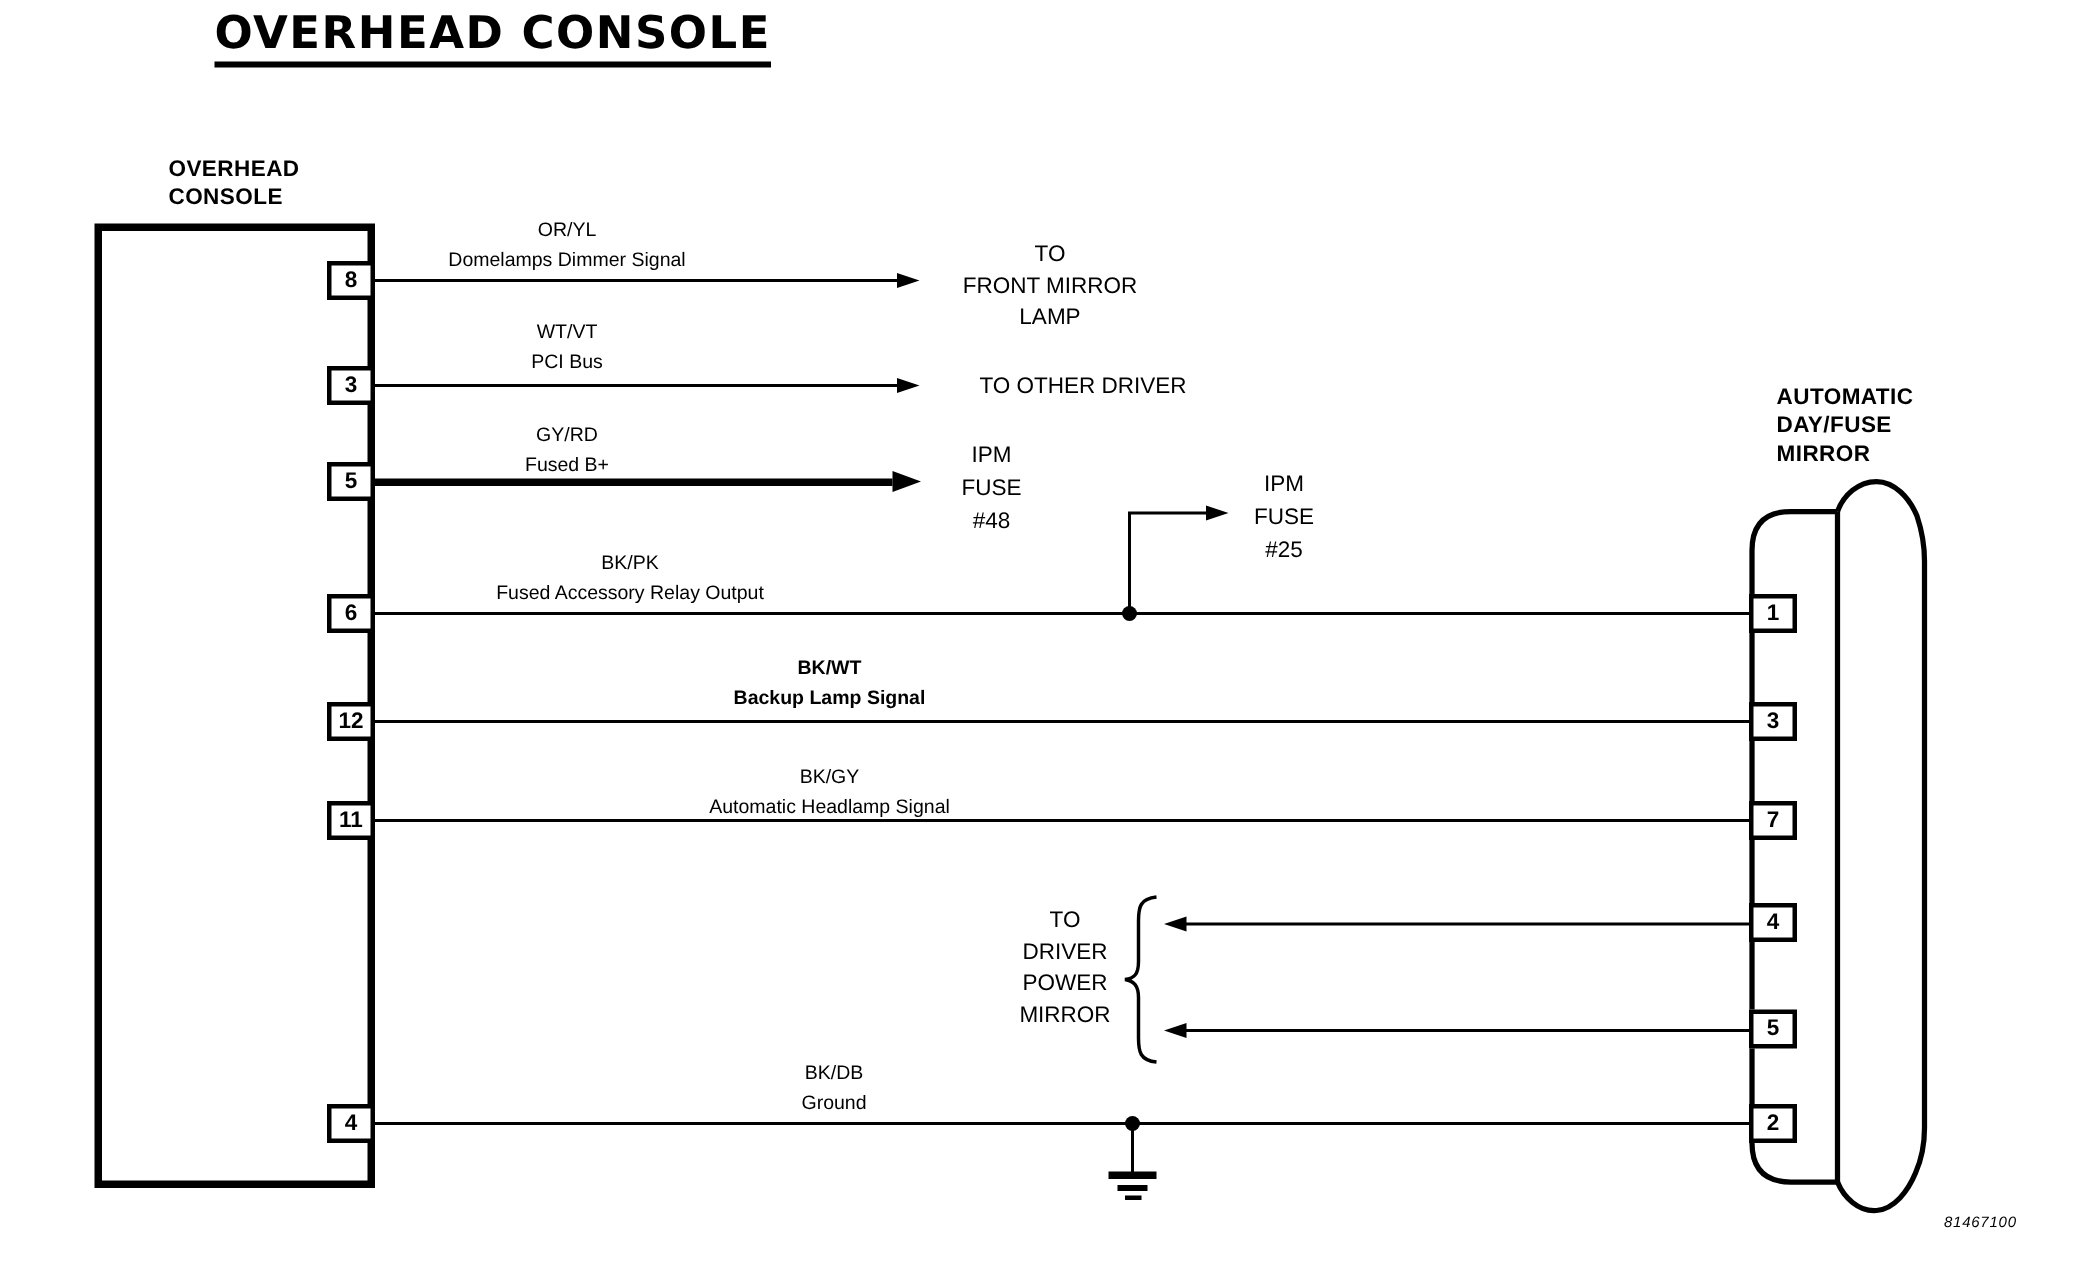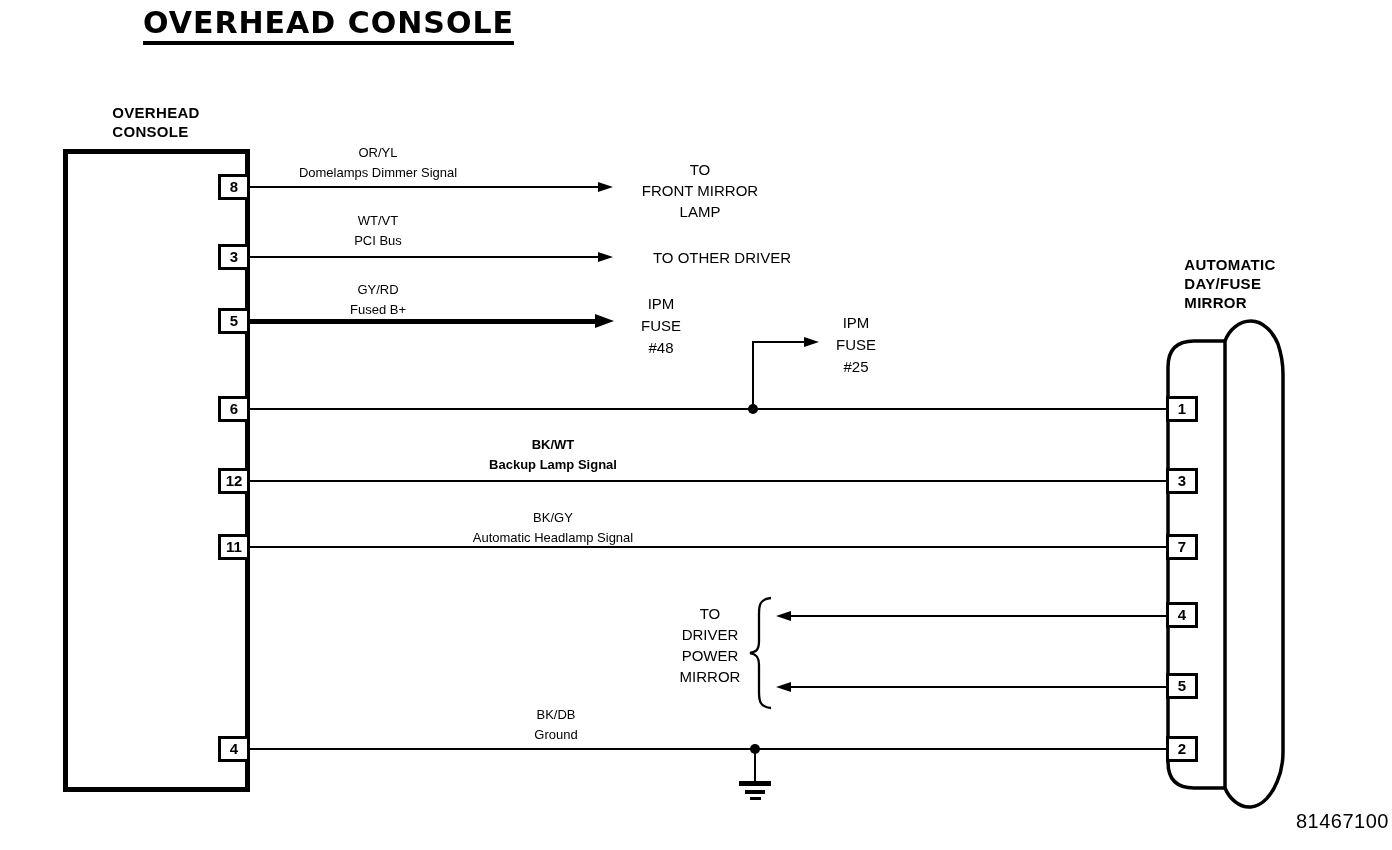--- a/index.html
+++ b/index.html
@@ -32,21 +32,21 @@
   .wlabel{
     text-align:center;font-size:13px;line-height:20px;transform:translateX(-50%);
     white-space:nowrap;z-index:4;background:transparent;
   }
   .dest{
     text-align:center;font-size:15px;line-height:21px;transform:translateX(-50%);
     white-space:nowrap;z-index:4;
   }
   .dot{width:10px;height:10px;border-radius:50%;background:#000;z-index:4;}
   .gbar{background:#000;z-index:3;}
-  #partnum{font-size:20px;letter-spacing:.5px;}
+  #partnum{font-size:10px;letter-spacing:.5px;font-style:italic;}
   svg{position:absolute;left:0;top:0;z-index:1;}
 </style>
 </head>
 <body>
 
 <div id="stage">
 
   <div id="title" class="abs">OVERHEAD CONSOLE</div>
 
   <div class="abs comp-label" style="left:156px;top:103px;">
@@ -111,20 +111,24 @@
     <div>GY/RD</div>
     <div>Fused B+</div>
   </div>
   <div class="abs dest" style="left:661px;top:293px;line-height:22px;">
     <div>IPM</div>
     <div>FUSE</div>
     <div>#48</div>
   </div>
 
   <div class="abs wire" style="left:250px;top:408px;width:918px;"></div>
+  <div class="abs wlabel" style="left:420px;top:365px;">
+    <div>BK/PK</div>
+    <div>Fused Accessory Relay Output</div>
+  </div>
 
   <div class="abs dot" style="left:748px;top:404px;"></div>
   <div class="abs vwire" style="left:752px;top:342px;height:67px;"></div>
   <div class="abs wire" style="left:752px;top:341px;width:52px;"></div>
   <div class="abs arr-r" style="left:804px;top:337px;"></div>
   <div class="abs dest" style="left:856px;top:312px;line-height:22px;">
     <div>IPM</div>
     <div>FUSE</div>
     <div>#25</div>
   </div>

